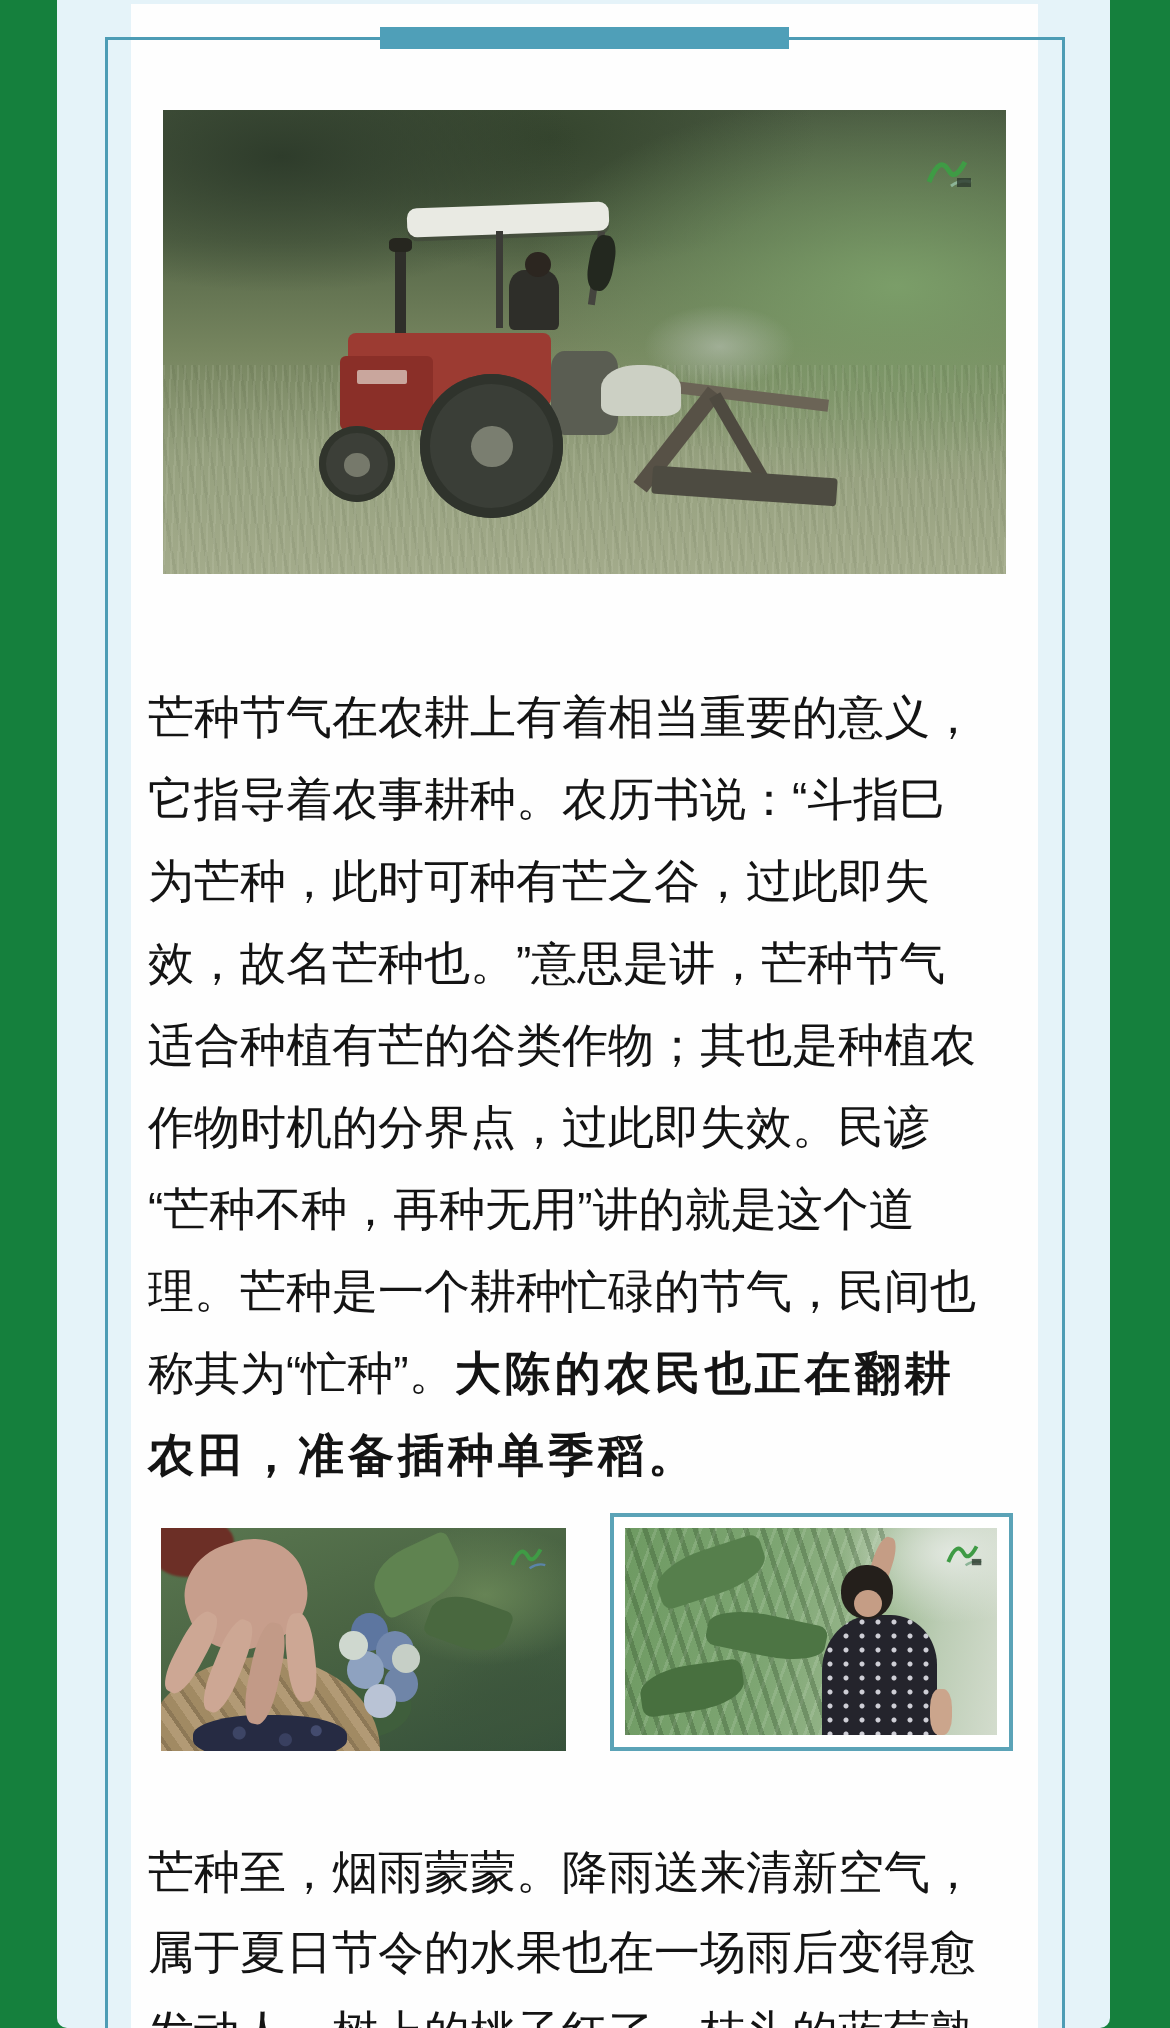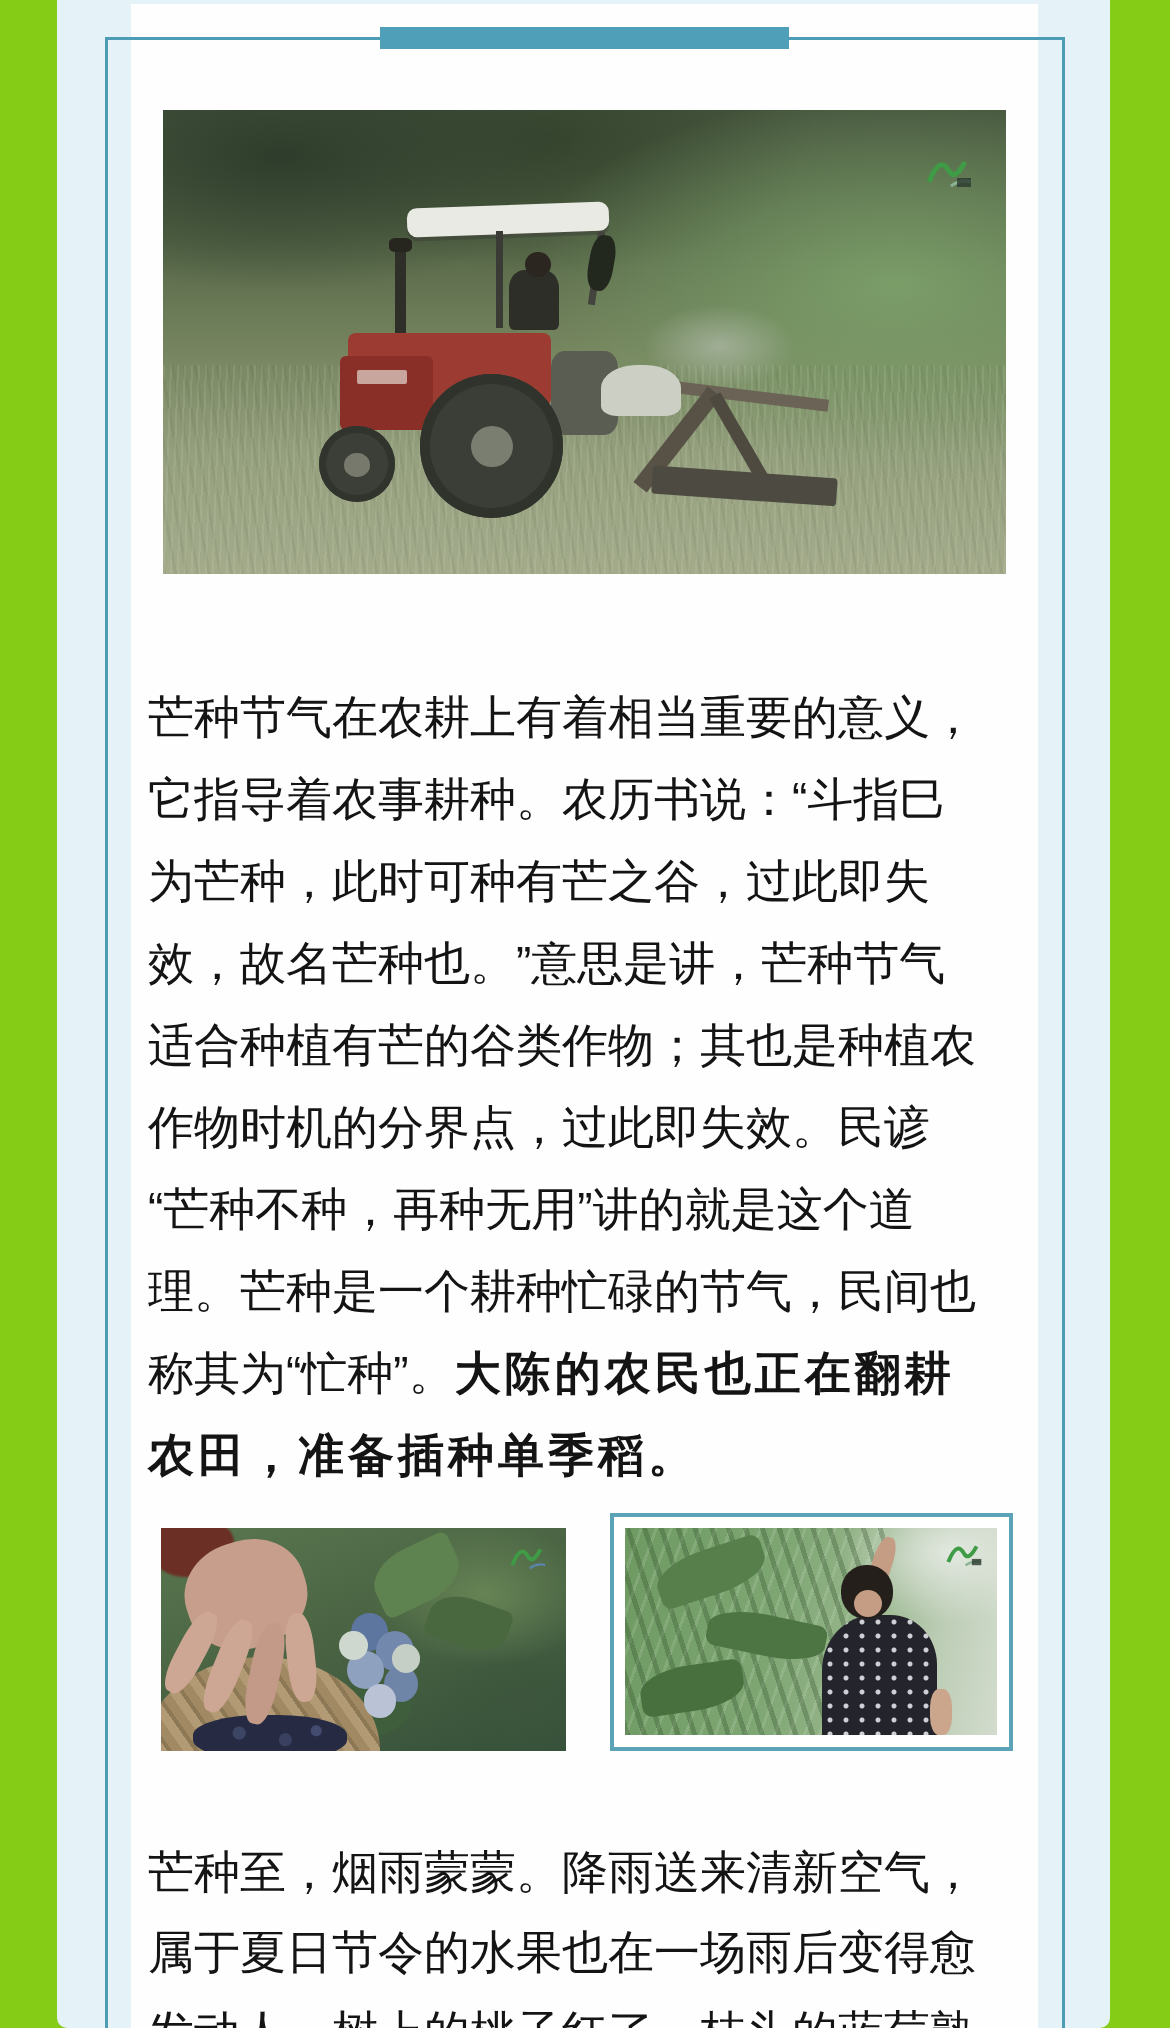--- a/index.html
+++ b/index.html
@@ -1,16 +1,16 @@
 <!DOCTYPE html>
 <html><head>
 <meta charset="utf-8">
 <style>
   html,body{margin:0;padding:0;background:#ffffff;}
-  .page{position:relative;width:1170px;height:2028px;background:#84cc16;overflow:hidden;
+  .page{position:relative;width:1170px;height:2028px;background:#15803d;overflow:hidden;
         font-family:"Liberation Sans","DejaVu Sans",sans-serif;}
   .abs{position:absolute;}
 
   
   .bg-panel{left:57px;top:0;width:1053px;height:2028px;background:#e5f3f9;border-radius:0 0 10px 10px;}
   .card{left:131px;top:4px;width:907px;height:2024px;background:#fefefe;}
   .frame{left:105px;top:37px;width:954px;height:2100px;border:3px solid #4d9cb5;}
   .bar{left:380px;top:27px;width:409px;height:22px;background:#4f9fb8;}
 
   

